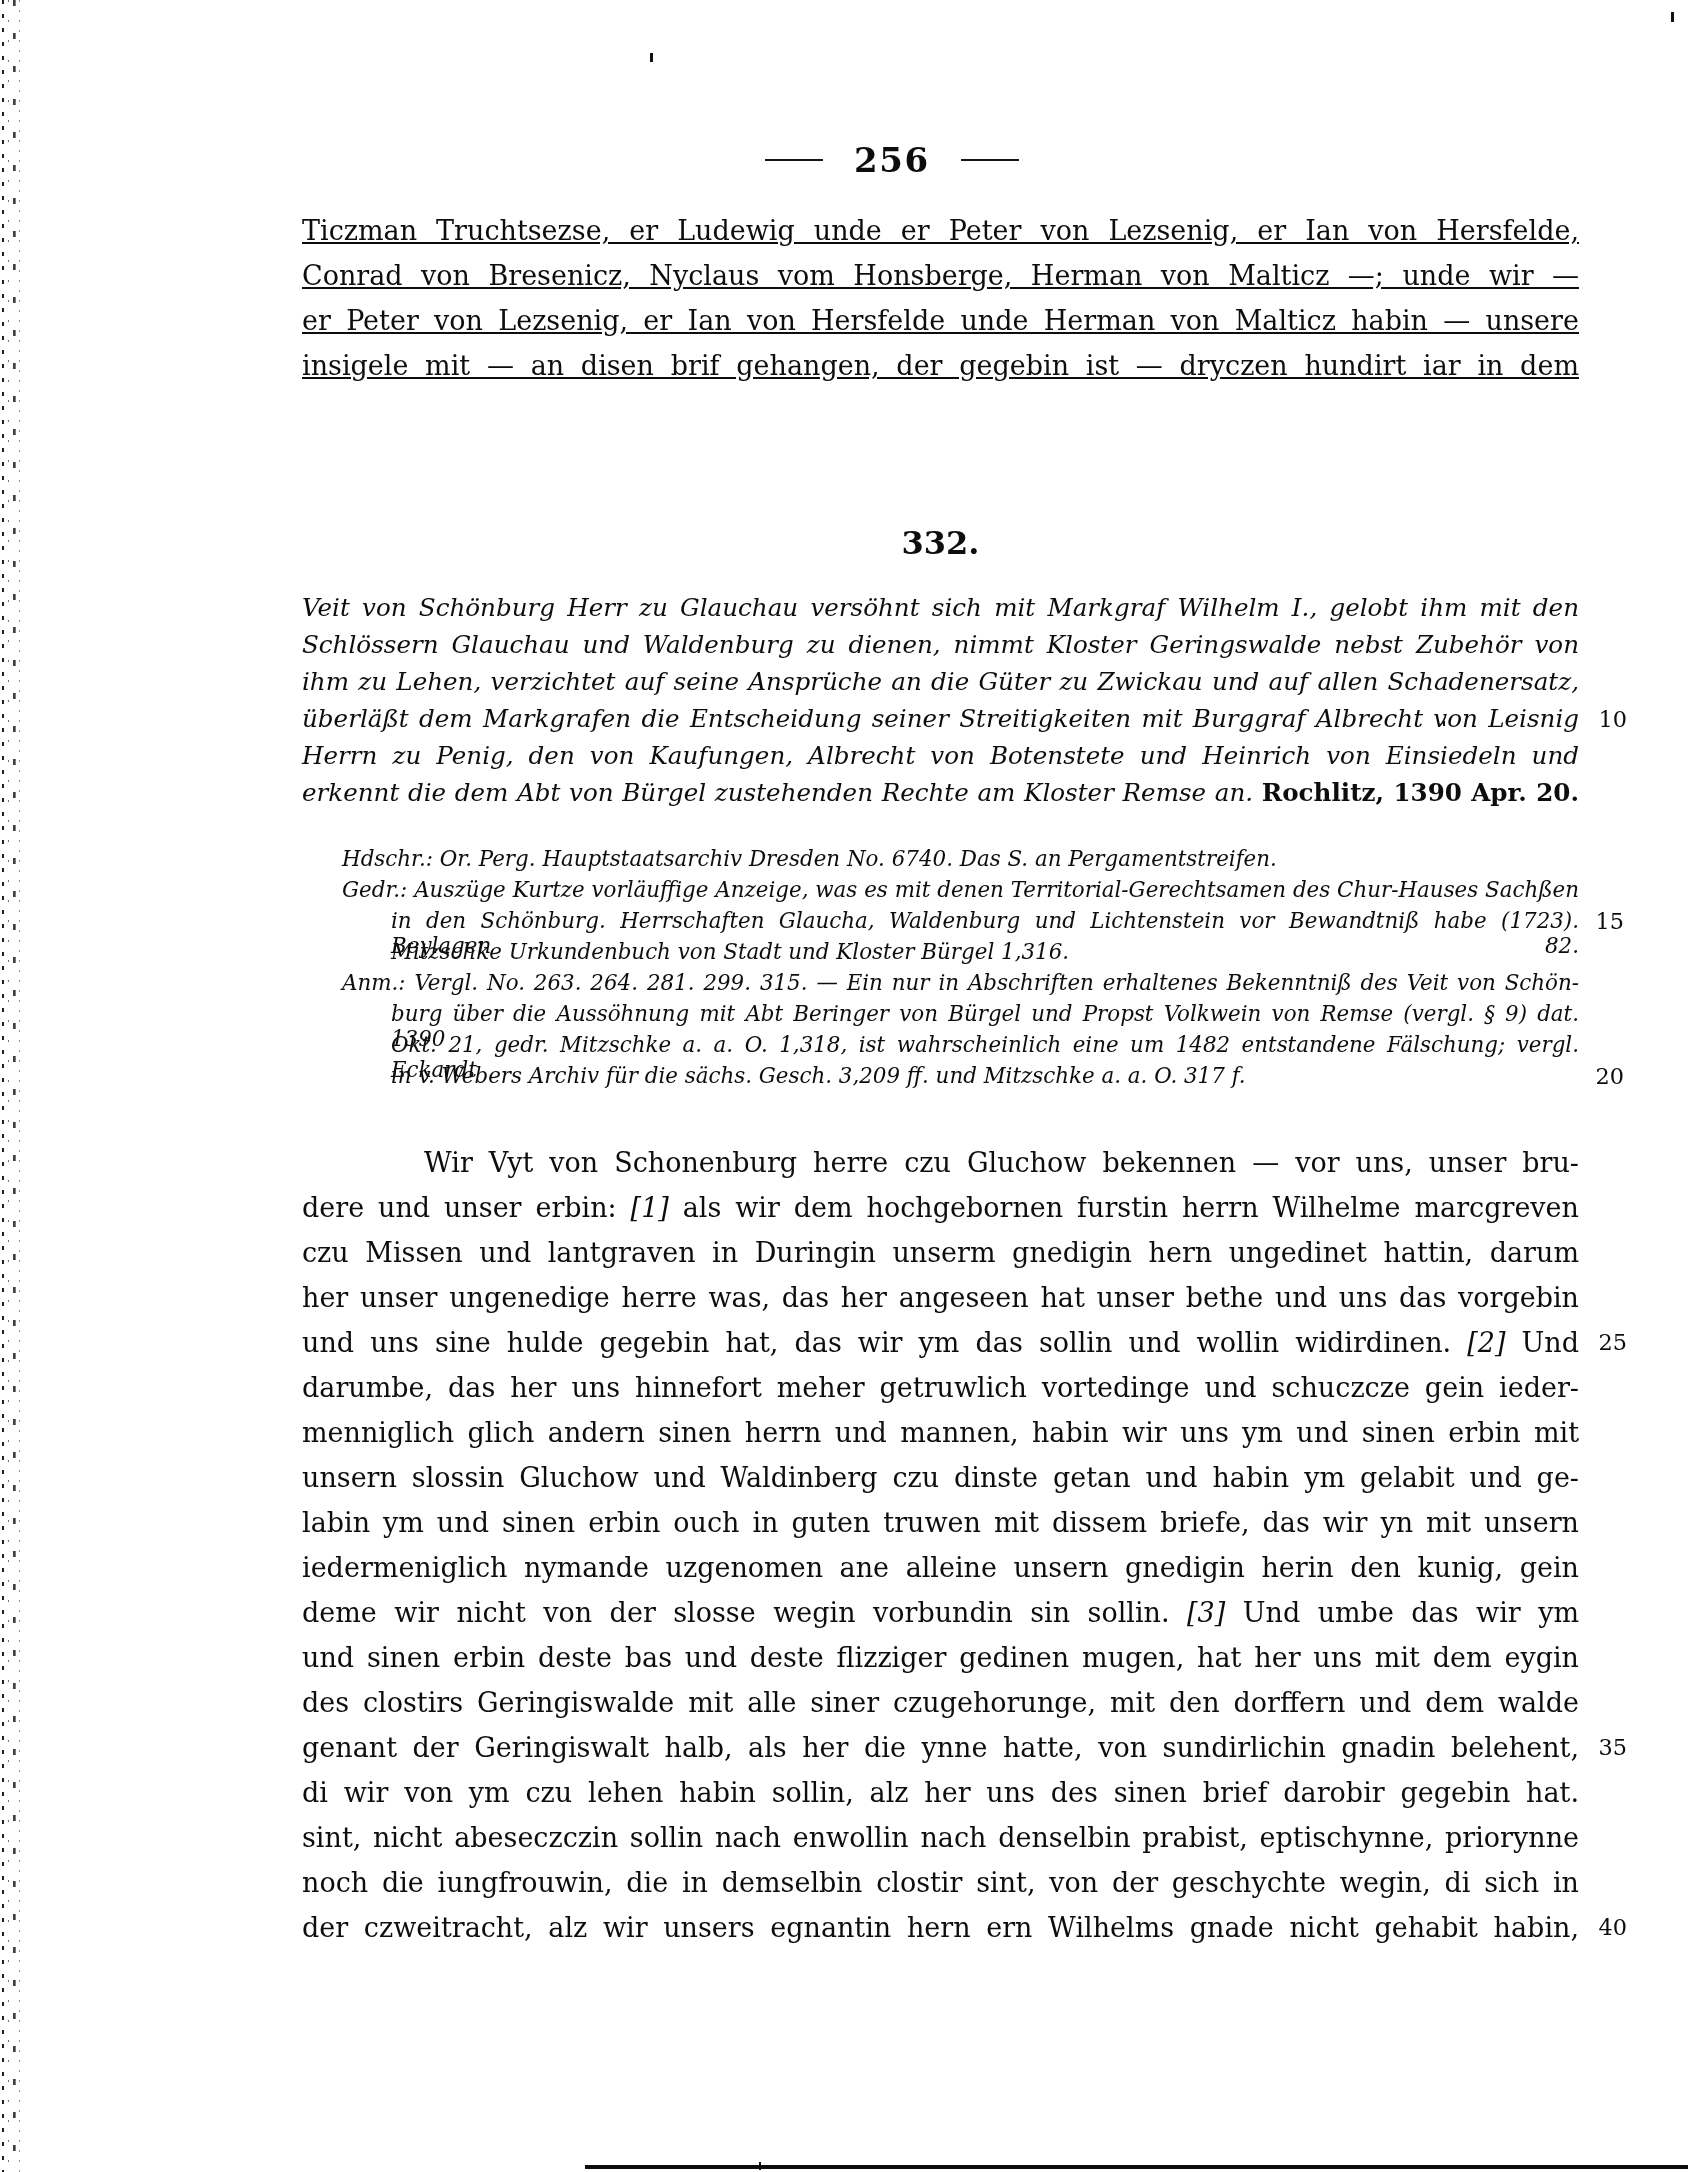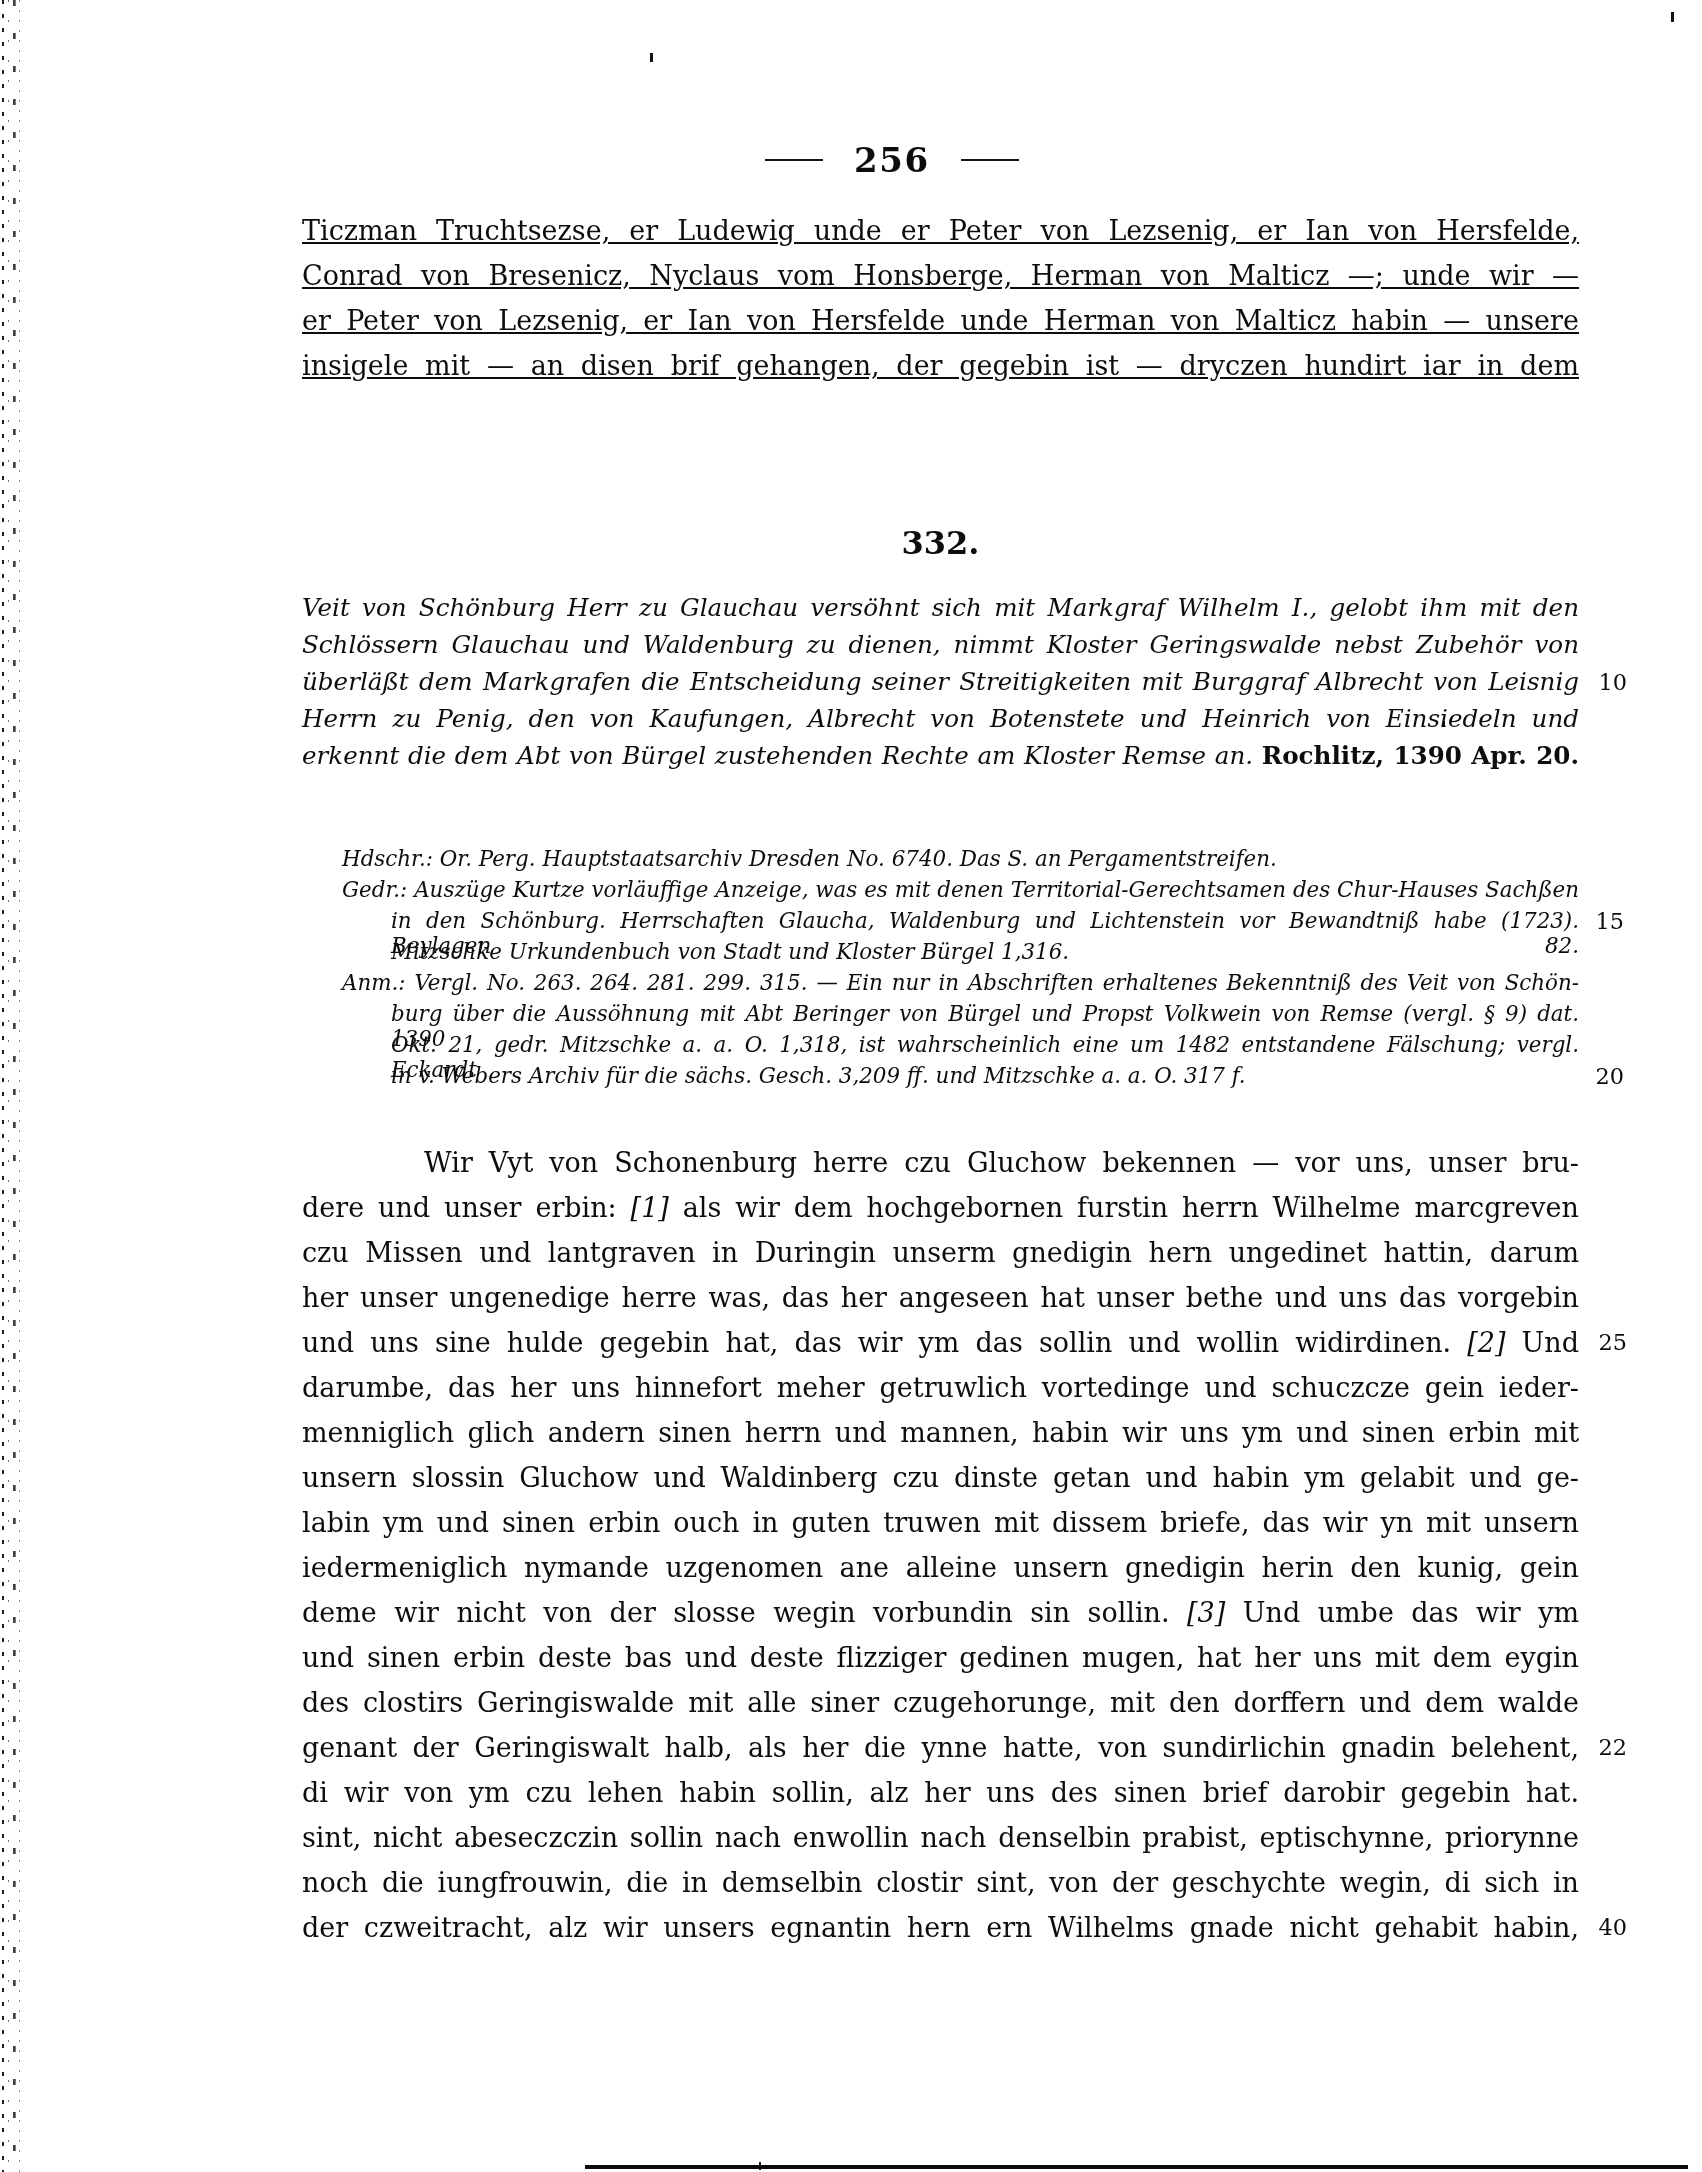--- a/index.html
+++ b/index.html
@@ -99,20 +99,21 @@
       <div class="ln"><span>Conrad von Bresenicz, Nyclaus vom Honsberge, Herman von Malticz —; unde wir —</span></div>
       <div class="ln"><span>er Peter von Lezsenig, er Ian von Hersfelde unde Herman von Malticz habin — unsere</span></div>
       <div class="ln"><span>insigele mit — an disen brif gehangen, der gegebin ist — dryczen hundirt iar in dem</span></div>
     </div>
 
   <div class="docnum">332.</div>
 
   <div class="block regest">
       <div class="ln"><span>Veit von Schönburg Herr zu Glauchau versöhnt sich mit Markgraf Wilhelm I., gelobt ihm mit den</span></div>
       <div class="ln"><span>Schlössern Glauchau und Waldenburg zu dienen, nimmt Kloster Geringswalde nebst Zubehör von</span></div>
+      <div class="ln"><span>ihm zu Lehen, verzichtet auf seine Ansprüche an die Güter zu Zwickau und auf allen Schadenersatz,</span></div>
       <div class="ln"><span>überläßt dem Markgrafen die Entscheidung seiner Streitigkeiten mit Burggraf Albrecht von Leisnig</span><span class="mnum">10</span></div>
       <div class="ln"><span>Herrn zu Penig, den von Kaufungen, Albrecht von Botenstete und Heinrich von Einsiedeln und</span></div>
       <div class="ln"><span>erkennt die dem Abt von Bürgel zustehenden Rechte am Kloster Remse an. </span><span class="bd">Rochlitz, 1390 Apr. 20.</span></div>
     </div>
 
   <div class="block notes">
       <div class="ln nj"><span>Hdschr.: Or. Perg. Hauptstaatsarchiv Dresden No. 6740.  Das S. an Pergamentstreifen.</span></div>
       <div class="ln"><span>Gedr.: Auszüge Kurtze vorläuffige Anzeige, was es mit denen Territorial-Gerechtsamen des Chur-Hauses Sachßen</span></div>
       <div class="ln hang"><span>in den Schönburg. Herrschaften Glaucha, Waldenburg und Lichtenstein vor Bewandtniß habe (1723). Beylagen 82.</span><span class="mnum">15</span></div>
       <div class="ln nj hang"><span>Mitzschke Urkundenbuch von Stadt und Kloster Bürgel 1,316.</span></div>
@@ -129,21 +130,21 @@
       <div class="ln"><span>her unser ungenedige herre was, das her angeseen hat unser bethe und uns das vorgebin</span></div>
       <div class="ln"><span>und uns sine hulde gegebin hat, das wir ym das sollin und wollin widirdinen. </span><span class="it">[2]</span><span> Und</span><span class="mnum">25</span></div>
       <div class="ln"><span>darumbe, das her uns hinnefort meher getruwlich vortedinge und schuczcze gein ieder-</span></div>
       <div class="ln"><span>menniglich glich andern sinen herrn und mannen, habin wir uns ym und sinen erbin mit</span></div>
       <div class="ln"><span>unsern slossin Gluchow und Waldinberg czu dinste getan und habin ym gelabit und ge-</span></div>
       <div class="ln"><span>labin ym und sinen erbin ouch in guten truwen mit dissem briefe, das wir yn mit unsern</span></div>
       <div class="ln"><span>iedermeniglich nymande uzgenomen ane alleine unsern gnedigin herin den kunig, gein</span></div>
       <div class="ln"><span>deme wir nicht von der slosse wegin vorbundin sin sollin. </span><span class="it">[3]</span><span> Und umbe das wir ym</span></div>
       <div class="ln"><span>und sinen erbin deste bas und deste flizziger gedinen mugen, hat her uns mit dem eygin</span></div>
       <div class="ln"><span>des clostirs Geringiswalde mit alle siner czugehorunge, mit den dorffern und dem walde</span></div>
-      <div class="ln"><span>genant der Geringiswalt halb, als her die ynne hatte, von sundirlichin gnadin belehent,</span><span class="mnum">22</span></div>
+      <div class="ln"><span>genant der Geringiswalt halb, als her die ynne hatte, von sundirlichin gnadin belehent,</span><span class="mnum">35</span></div>
       <div class="ln"><span>di wir von ym czu lehen habin sollin, alz her uns des sinen brief darobir gegebin hat.</span></div>
       <div class="ln"><span>sint, nicht abeseczczin sollin nach enwollin nach denselbin prabist, eptischynne, priorynne</span></div>
       <div class="ln"><span>noch die iungfrouwin, die in demselbin clostir sint, von der geschychte wegin, di sich in</span></div>
       <div class="ln"><span>der czweitracht, alz wir unsers egnantin hern ern Wilhelms gnade nicht gehabit habin,</span><span class="mnum">40</span></div>
     </div>
 
   <div class="botline"></div>
 
 </div>
 

